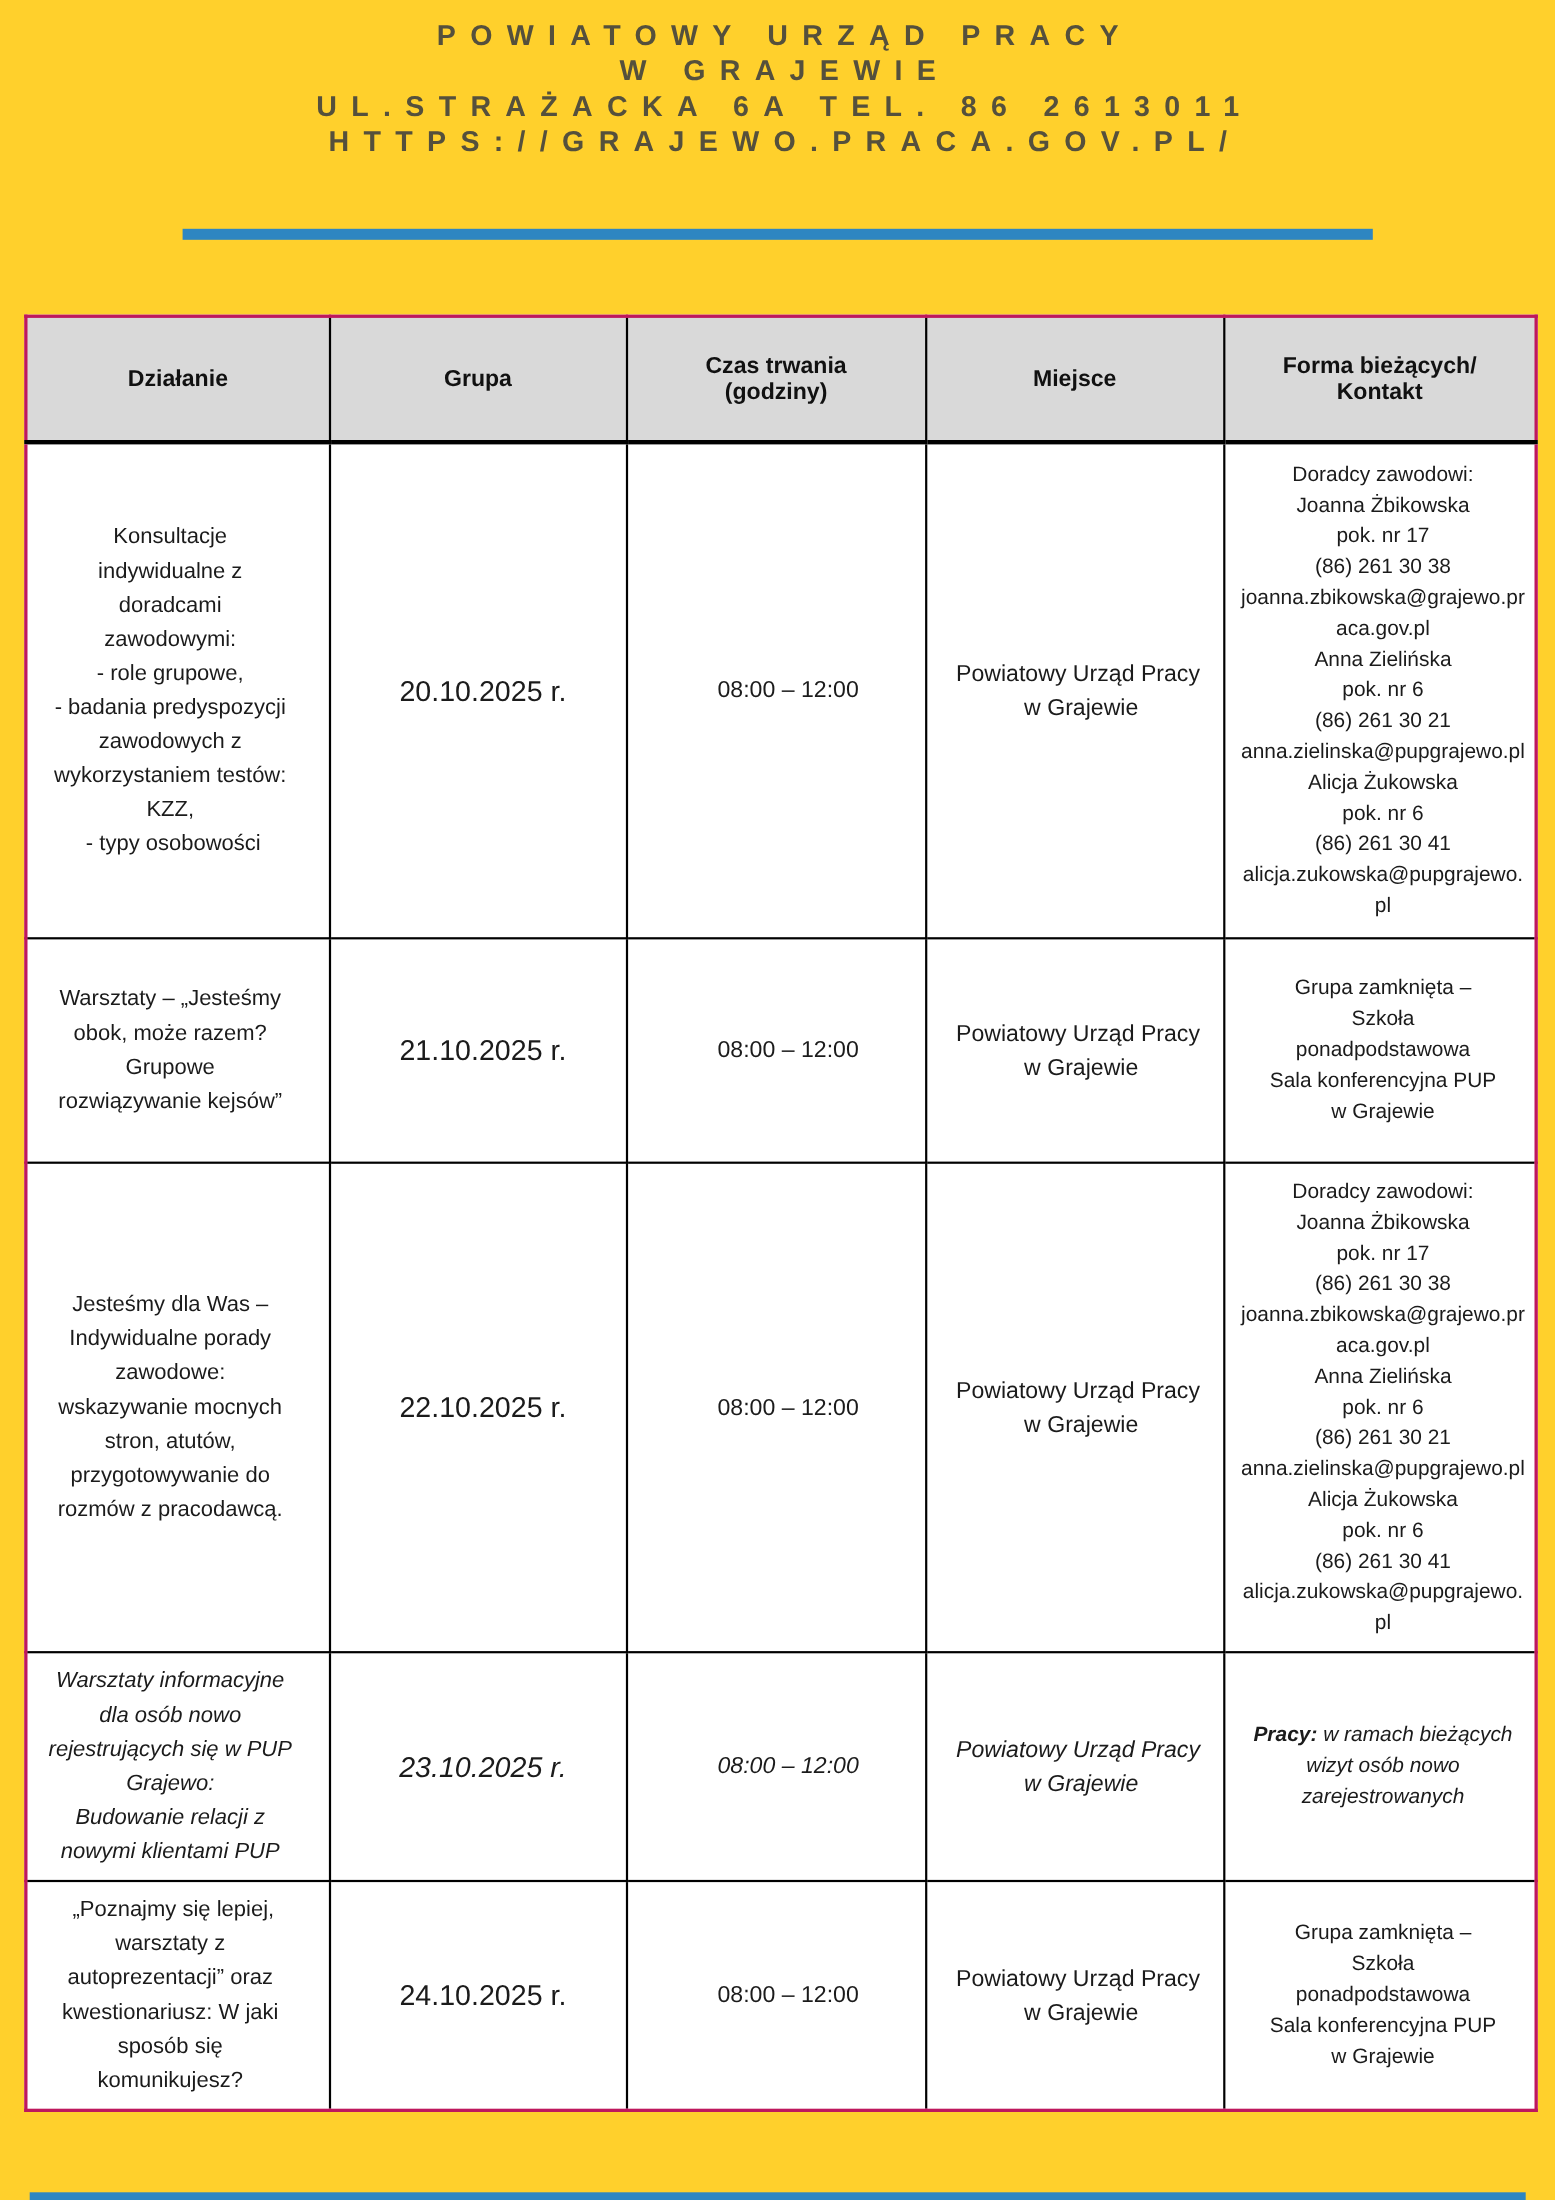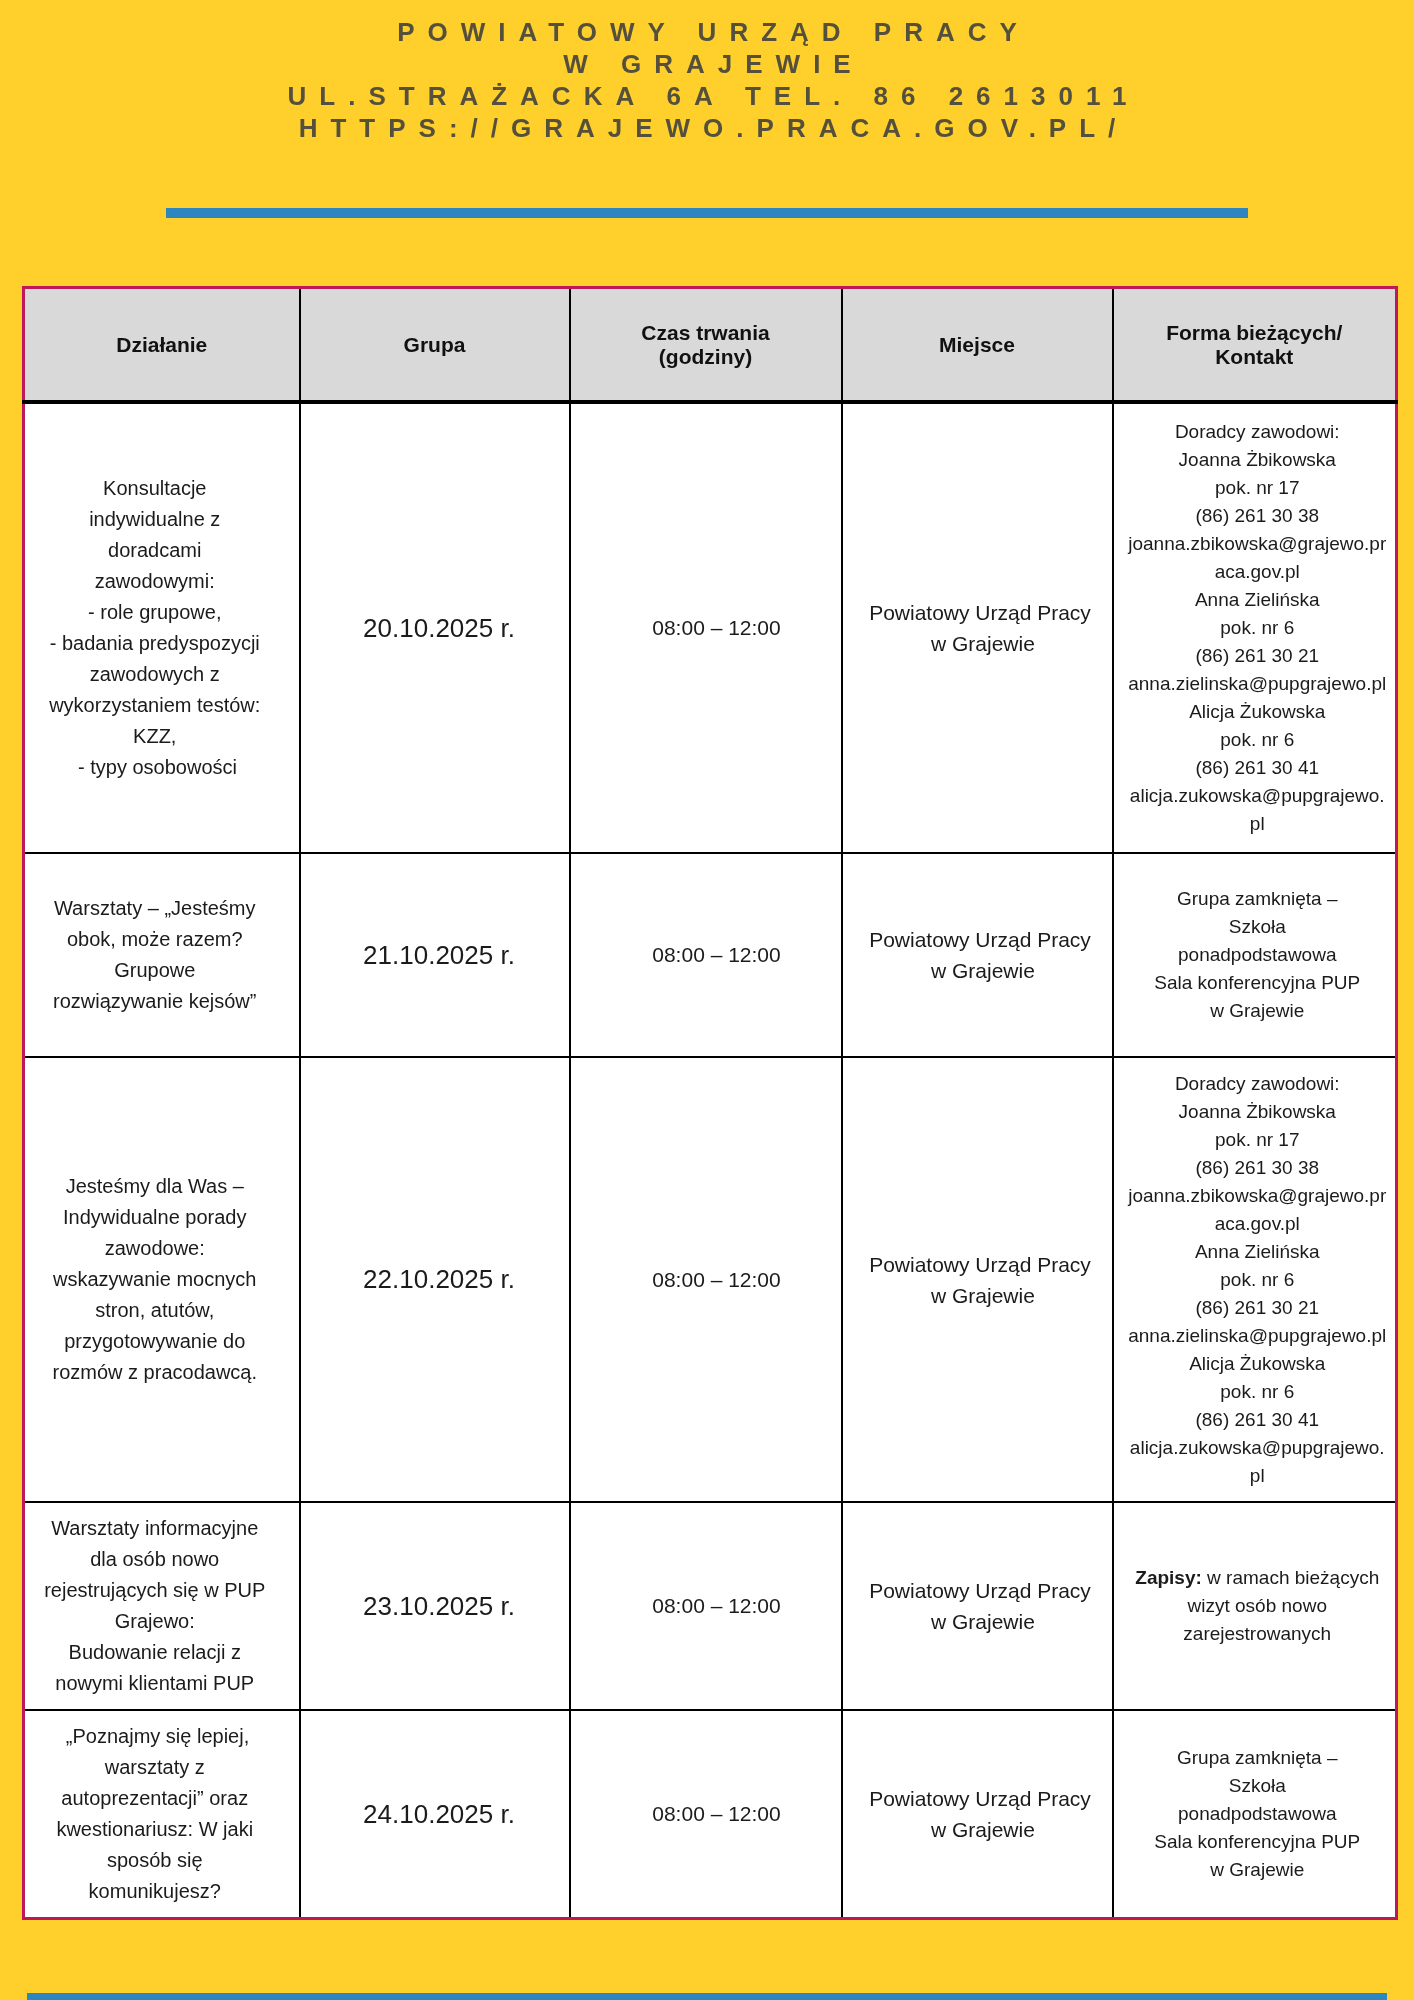--- a/index.html
+++ b/index.html
@@ -65,21 +65,21 @@
   .schedule td { color:#1B1B1B;text-align:center; }
   td.act   { font-size:20px; line-height:31px; padding:10px 26px 10px 12px; }
   td.date  { font-size:26px; padding-left:15px; padding-right:6px; }
   td.time  { font-size:21px; padding-left:28px; padding-right:6px; }
   td.place { font-size:21px; line-height:31px; padding-left:14px; padding-right:8px; }
   td.contact { font-size:19px; line-height:28px; padding:8px 6px 8px 12px; }
   .lead { font-weight:bold; }
   tr.r1 { height:451px; }
   tr.r2 { height:204px; }
   tr.r3 { height:445px; }
-  tr.r4 { height:176px; }
+  tr.r4 { height:176px;font-style:italic; }
   tr.r5 { height:198px; }
 </style>
 </head>
 <body>
 
 <div class="page">
 
   <div class="header">
     <div class="h-line">POWIATOWY URZĄD PRACY</div>
     <div class="h-line">W GRAJEWIE</div>
@@ -183,21 +183,21 @@
         <td class="act">Warsztaty informacyjne
 dla osób nowo
 rejestrujących się w PUP
 Grajewo:
 Budowanie relacji z
 nowymi klientami PUP</td>
         <td class="date">23.10.2025 r.</td>
         <td class="time">08:00 – 12:00</td>
         <td class="place">Powiatowy Urząd Pracy
 &nbsp;w Grajewie</td>
-        <td class="contact"><span class="lead">Zapisy:</span><span> w ramach bieżących wizyt osób nowo zarejestrowanych</span></td>
+        <td class="contact"><span class="lead">Pracy:</span><span> w ramach bieżących wizyt osób nowo zarejestrowanych</span></td>
       </tr>
       <tr class="r5">
         <td class="act">&nbsp;„Poznajmy się lepiej,
 warsztaty z
 autoprezentacji” oraz
 kwestionariusz: W jaki
 sposób się
 komunikujesz?</td>
         <td class="date">24.10.2025 r.</td>
         <td class="time">08:00 – 12:00</td>

